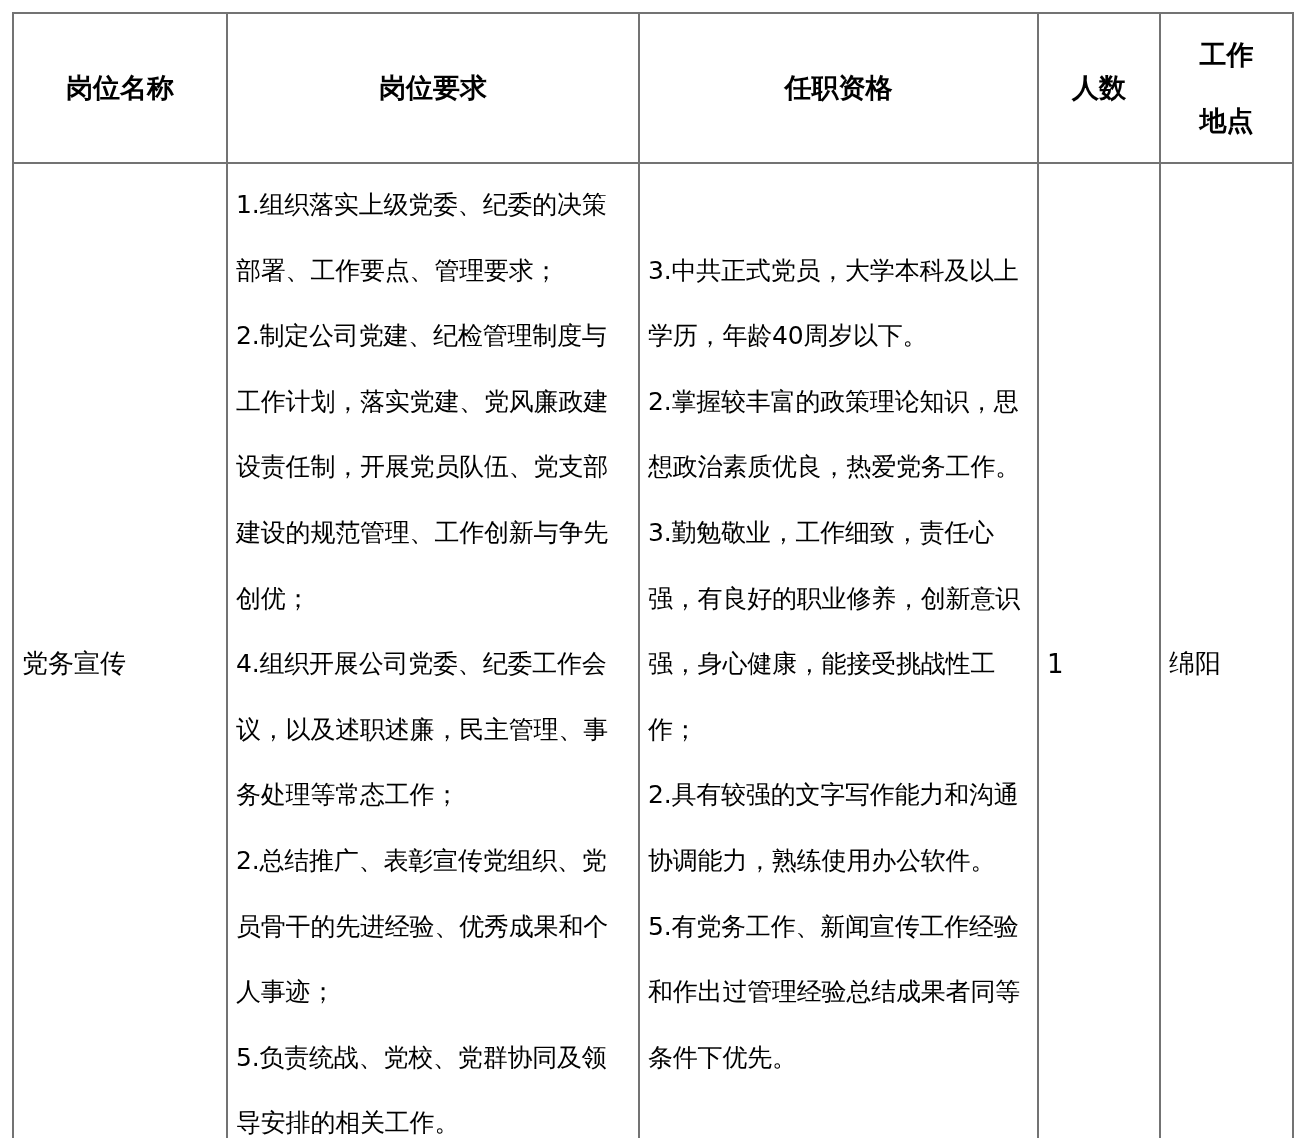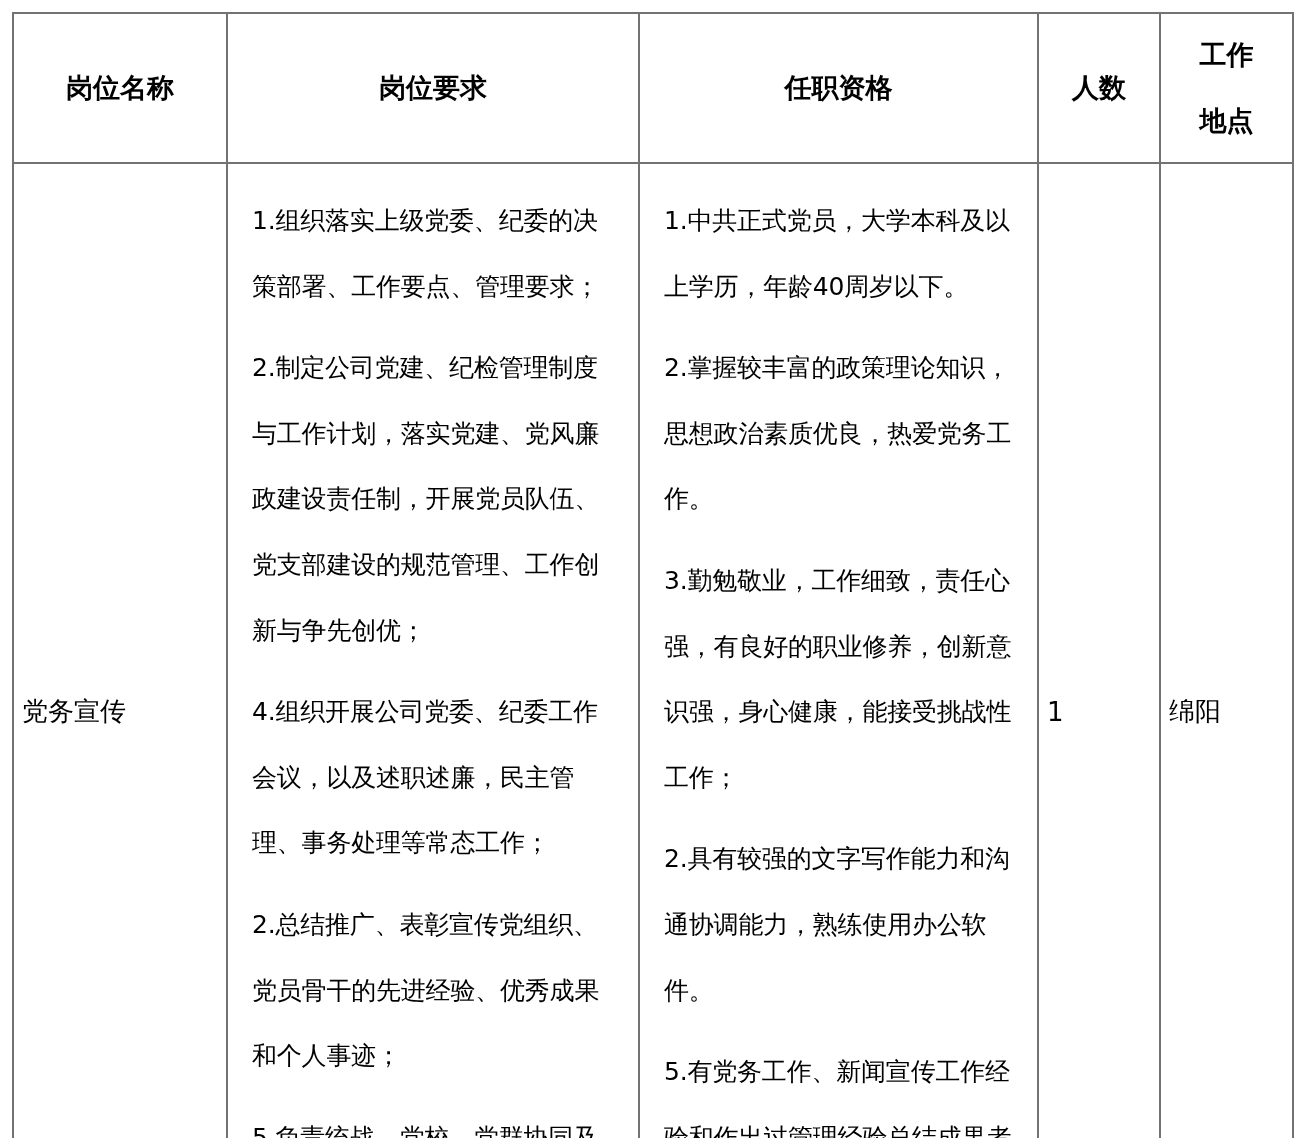--- a/index.html
+++ b/index.html
@@ -40,21 +40,21 @@
       font-size: 26px;
     }
     td.list {
       font-size: 25px;
       line-height: 65.6px;
       padding: 5px 14px 2px 14px;
       vertical-align: top;
       letter-spacing: -0.2px;
     }
     td.list p {
-      margin: 16px;
+      margin: 0;
     }
     col.c1 { width: 214px; }
     col.c2 { width: 412px; }
     col.c3 { width: 399px; }
     col.c4 { width: 122px; }
     col.c5 { width: 133px; }
     .header-line { display: block; }
   </style>
 </head>
 <body>
@@ -83,21 +83,21 @@
     <tr>
       <td class="center">党务宣传</td>
       <td class="list">
         <p>1.组织落实上级党委、纪委的决策部署、工作要点、管理要求；</p>
         <p>2.制定公司党建、纪检管理制度与工作计划，落实党建、党风廉政建设责任制，开展党员队伍、党支部建设的规范管理、工作创新与争先创优；</p>
         <p>4.组织开展公司党委、纪委工作会议，以及述职述廉，民主管理、事务处理等常态工作；</p>
         <p>2.总结推广、表彰宣传党组织、党员骨干的先进经验、优秀成果和个人事迹；</p>
         <p>5.负责统战、党校、党群协同及领导安排的相关工作。</p>
       </td>
       <td class="list">
-        <p>1.中共正式党员，大学本科及以上学历，年龄40周岁以下。</p>
+        <p>3.中共正式党员，大学本科及以上学历，年龄40周岁以下。</p>
         <p>2.掌握较丰富的政策理论知识，思想政治素质优良，热爱党务工作。</p>
         <p>3.勤勉敬业，工作细致，责任心强，有良好的职业修养，创新意识强，身心健康，能接受挑战性工作；</p>
         <p>2.具有较强的文字写作能力和沟通协调能力，熟练使用办公软件。</p>
         <p>5.有党务工作、新闻宣传工作经验和作出过管理经验总结成果者同等条件下优先。</p>
       </td>
       <td class="center">1</td>
       <td class="center">绵阳</td>
     </tr>
   </tbody>
 </table>

